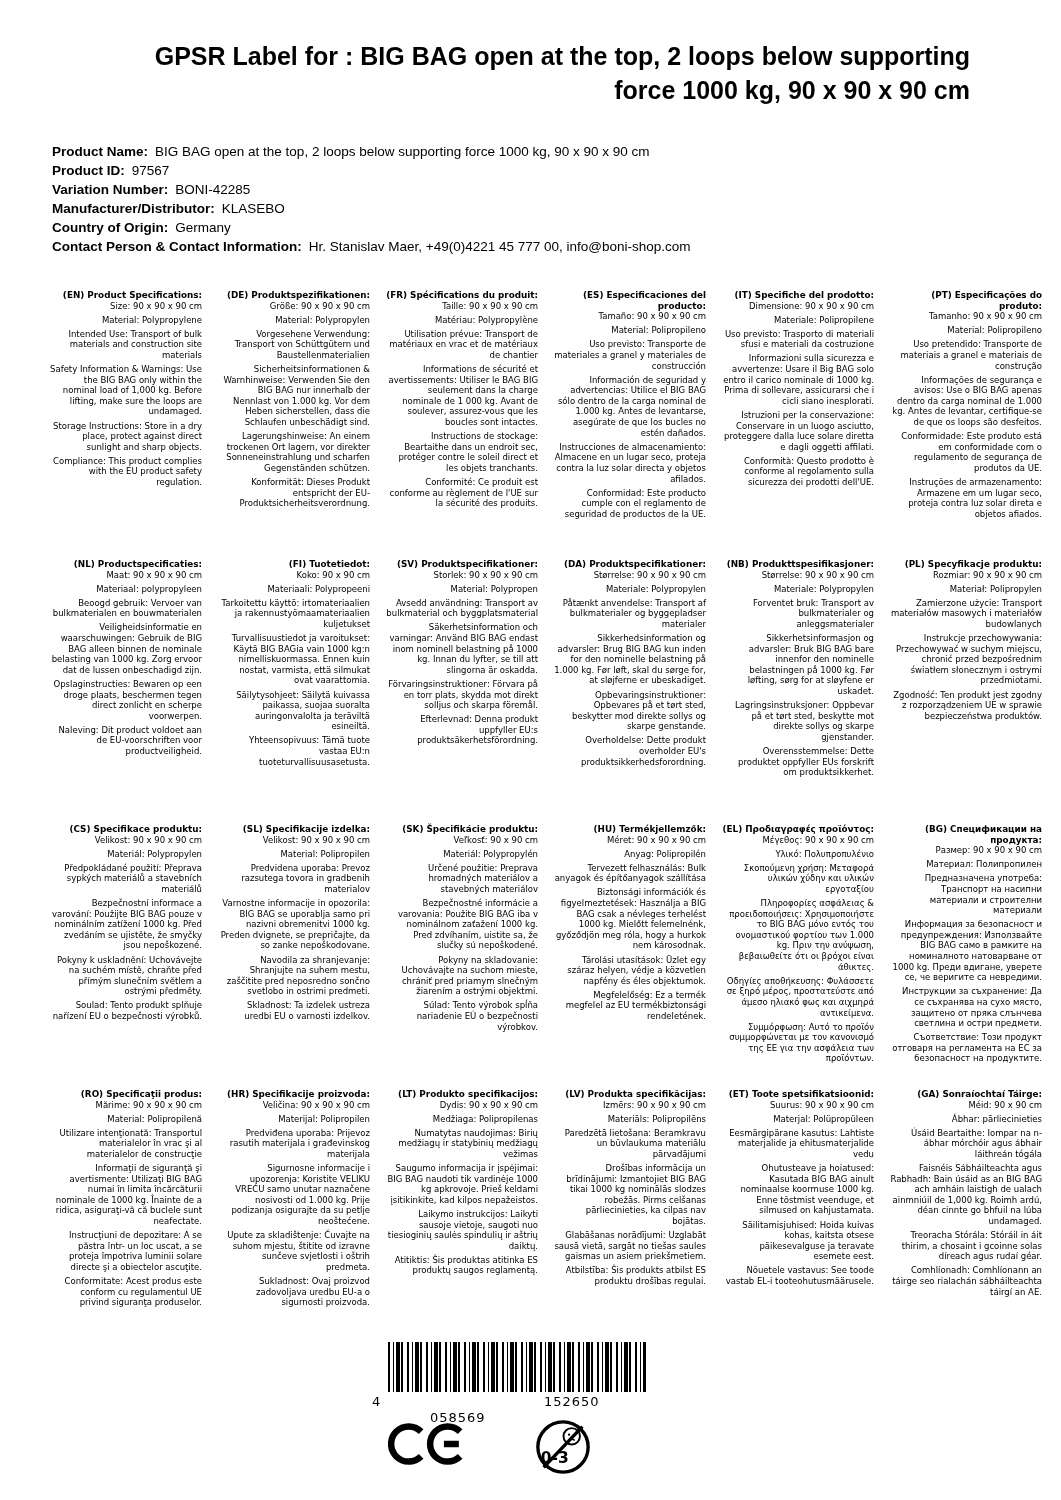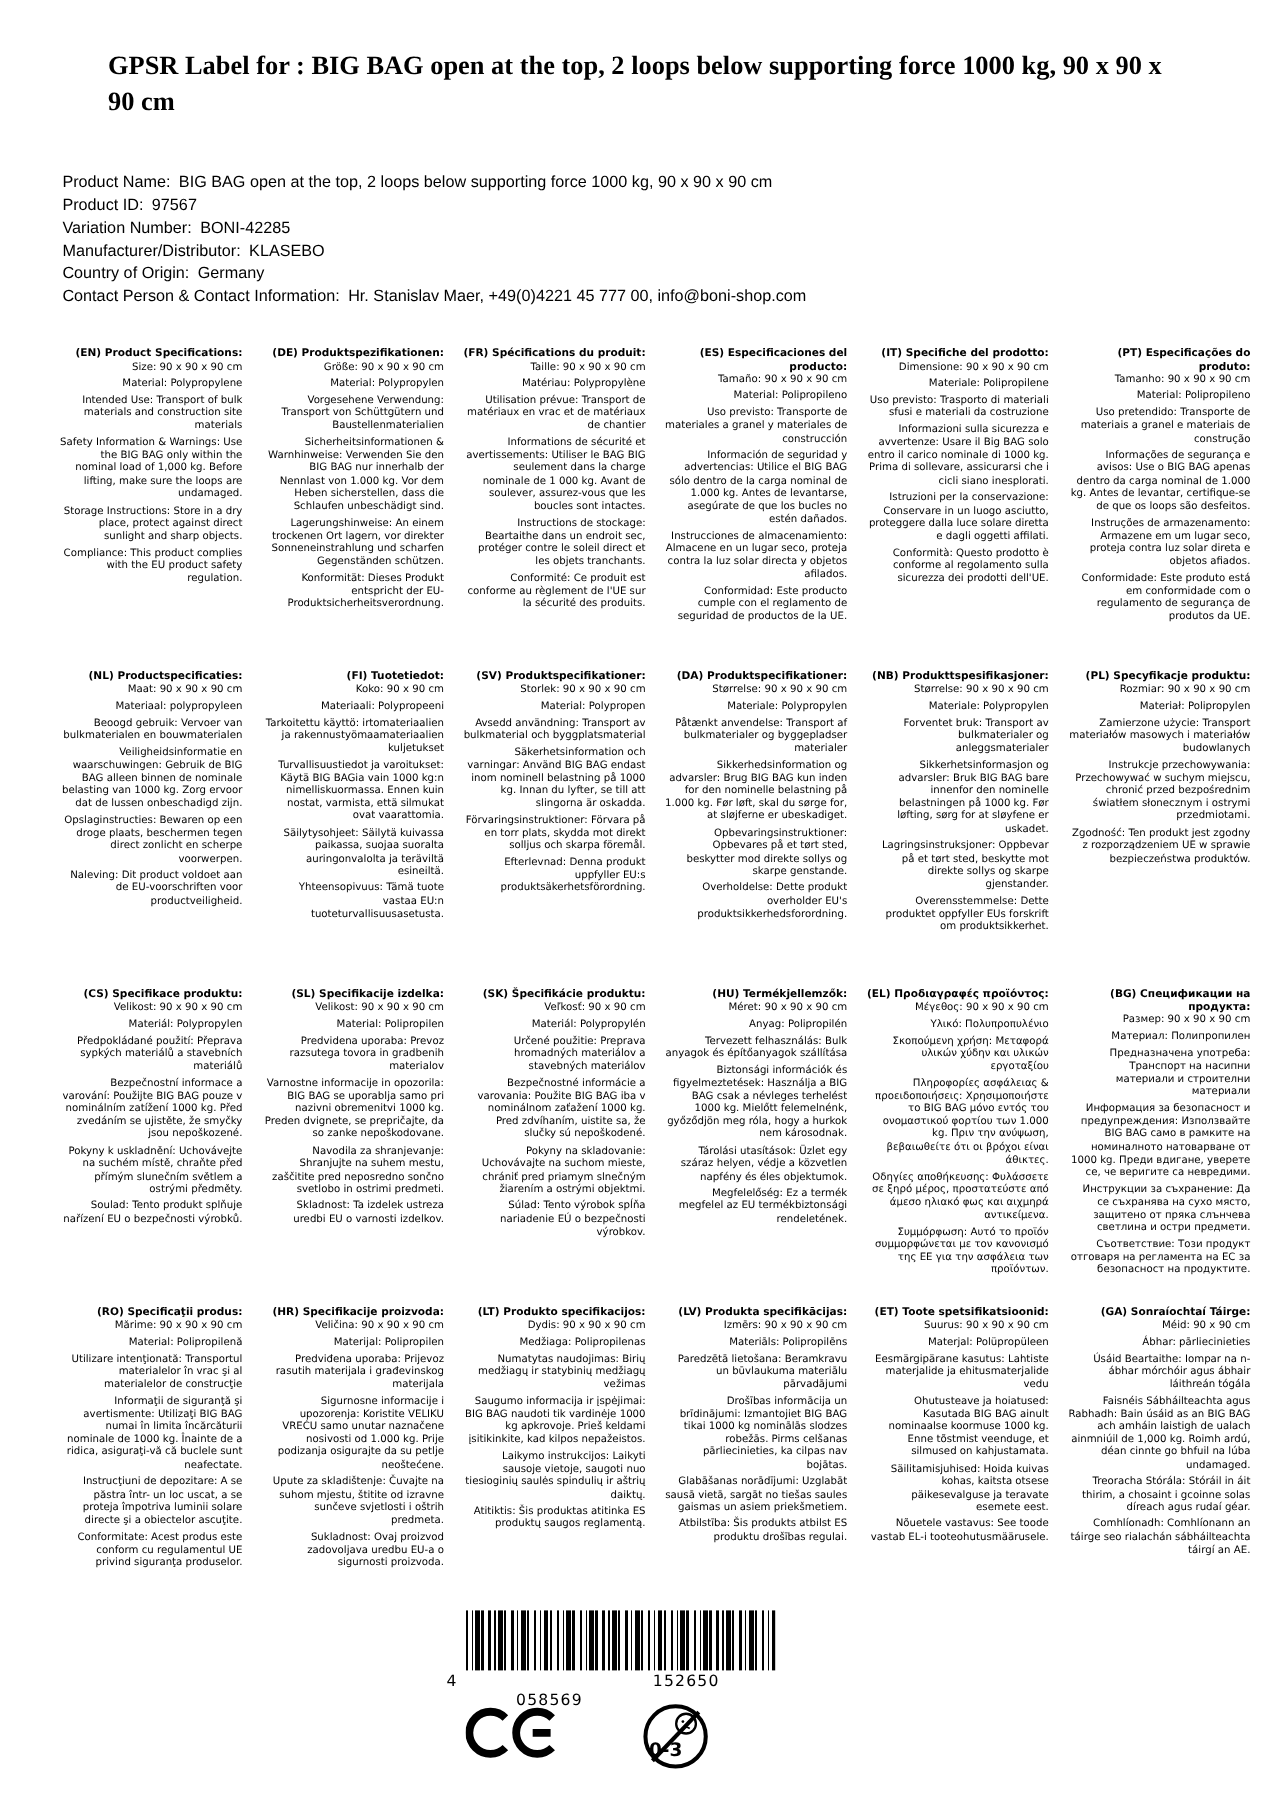--- a/index.html
+++ b/index.html
@@ -1,23 +1,23 @@
 <!DOCTYPE html>
 <html><head>
 <meta charset="utf-8">
 <style>
   html,body{margin:0;padding:0;background:#fff;}
   .page{position:relative;width:1061px;height:1500px;background:#ffffff;color:#000;
         font-family:"DejaVu Sans",sans-serif;overflow:hidden;}
-  .title{position:absolute;top:40px;left:90px;width:880px;text-align:left;
-         font-family:Liberation Serif, serif;font-weight:bold;font-size:22px;
+  .title{position:absolute;top:40px;left:90px;width:880px;text-align:right;
+         font-family:Liberation Sans, sans-serif;font-weight:bold;font-size:25px;
          line-height:1.35;margin:0;}
   .product-info{position:absolute;top:142px;left:52px;width:960px;
                 font-family:"Liberation Sans",sans-serif;font-size:13.5px;line-height:19px;}
-  .pi-label{font-weight:normal;margin-right:7px;}
+  .pi-label{font-weight:bold;margin-right:7px;}
   .lang-grid{position:absolute;top:290px;left:50px;width:992px;display:grid;
              grid-template-columns:repeat(6,152px);column-gap:16px;
              grid-template-rows:269px 265px 265px auto;}
   .lang-block{font-size:8.5px;line-height:10.6px;text-align:right;}
   .lang-header{font-weight:bold;font-size:8.8px;}
   .lang-block p{margin:3.5px 0 0 0;}
   .lang-block p.first{margin-top:0;}
   .barcode{position:absolute;top:1342px;left:388px;width:258px;}
   .bars{height:50px;width:258px;
         background:repeating-linear-gradient(90deg,
@@ -116,22 +116,22 @@
     <p>Istruzioni per la conservazione: Conservare in un luogo asciutto, proteggere dalla luce solare diretta e dagli oggetti affilati.</p>
     <p>Conformità: Questo prodotto è conforme al regolamento sulla sicurezza dei prodotti dell'UE.</p>
   </div>
 
   <div class="lang-block">
     <div class="lang-header">(PT) Especificações do produto:</div>
     <p class="first">Tamanho: 90 x 90 x 90 cm</p>
     <p>Material: Polipropileno</p>
     <p>Uso pretendido: Transporte de materiais a granel e materiais de construção</p>
     <p>Informações de segurança e avisos: Use o BIG BAG apenas dentro da carga nominal de 1.000 kg. Antes de levantar, certifique-se de que os loops são desfeitos.</p>
+    <p>Conformidade: Este produto está em conformidade com o regulamento de segurança de produtos da UE.</p>
     <p>Instruções de armazenamento: Armazene em um lugar seco, proteja contra luz solar direta e objetos afiados.</p>
-    <p>Conformidade: Este produto está em conformidade com o regulamento de segurança de produtos da UE.</p>
   </div>
 
   <div class="lang-block">
     <div class="lang-header">(NL) Productspecificaties:</div>
     <p class="first">Maat: 90 x 90 x 90 cm</p>
     <p>Materiaal: polypropyleen</p>
     <p>Beoogd gebruik: Vervoer van bulkmaterialen en bouwmaterialen</p>
     <p>Veiligheidsinformatie en waarschuwingen: Gebruik de BIG BAG alleen binnen de nominale belasting van 1000 kg. Zorg ervoor dat de lussen onbeschadigd zijn.</p>
     <p>Opslaginstructies: Bewaren op een droge plaats, beschermen tegen direct zonlicht en scherpe voorwerpen.</p>
     <p>Naleving: Dit product voldoet aan de EU-voorschriften voor productveiligheid.</p>

